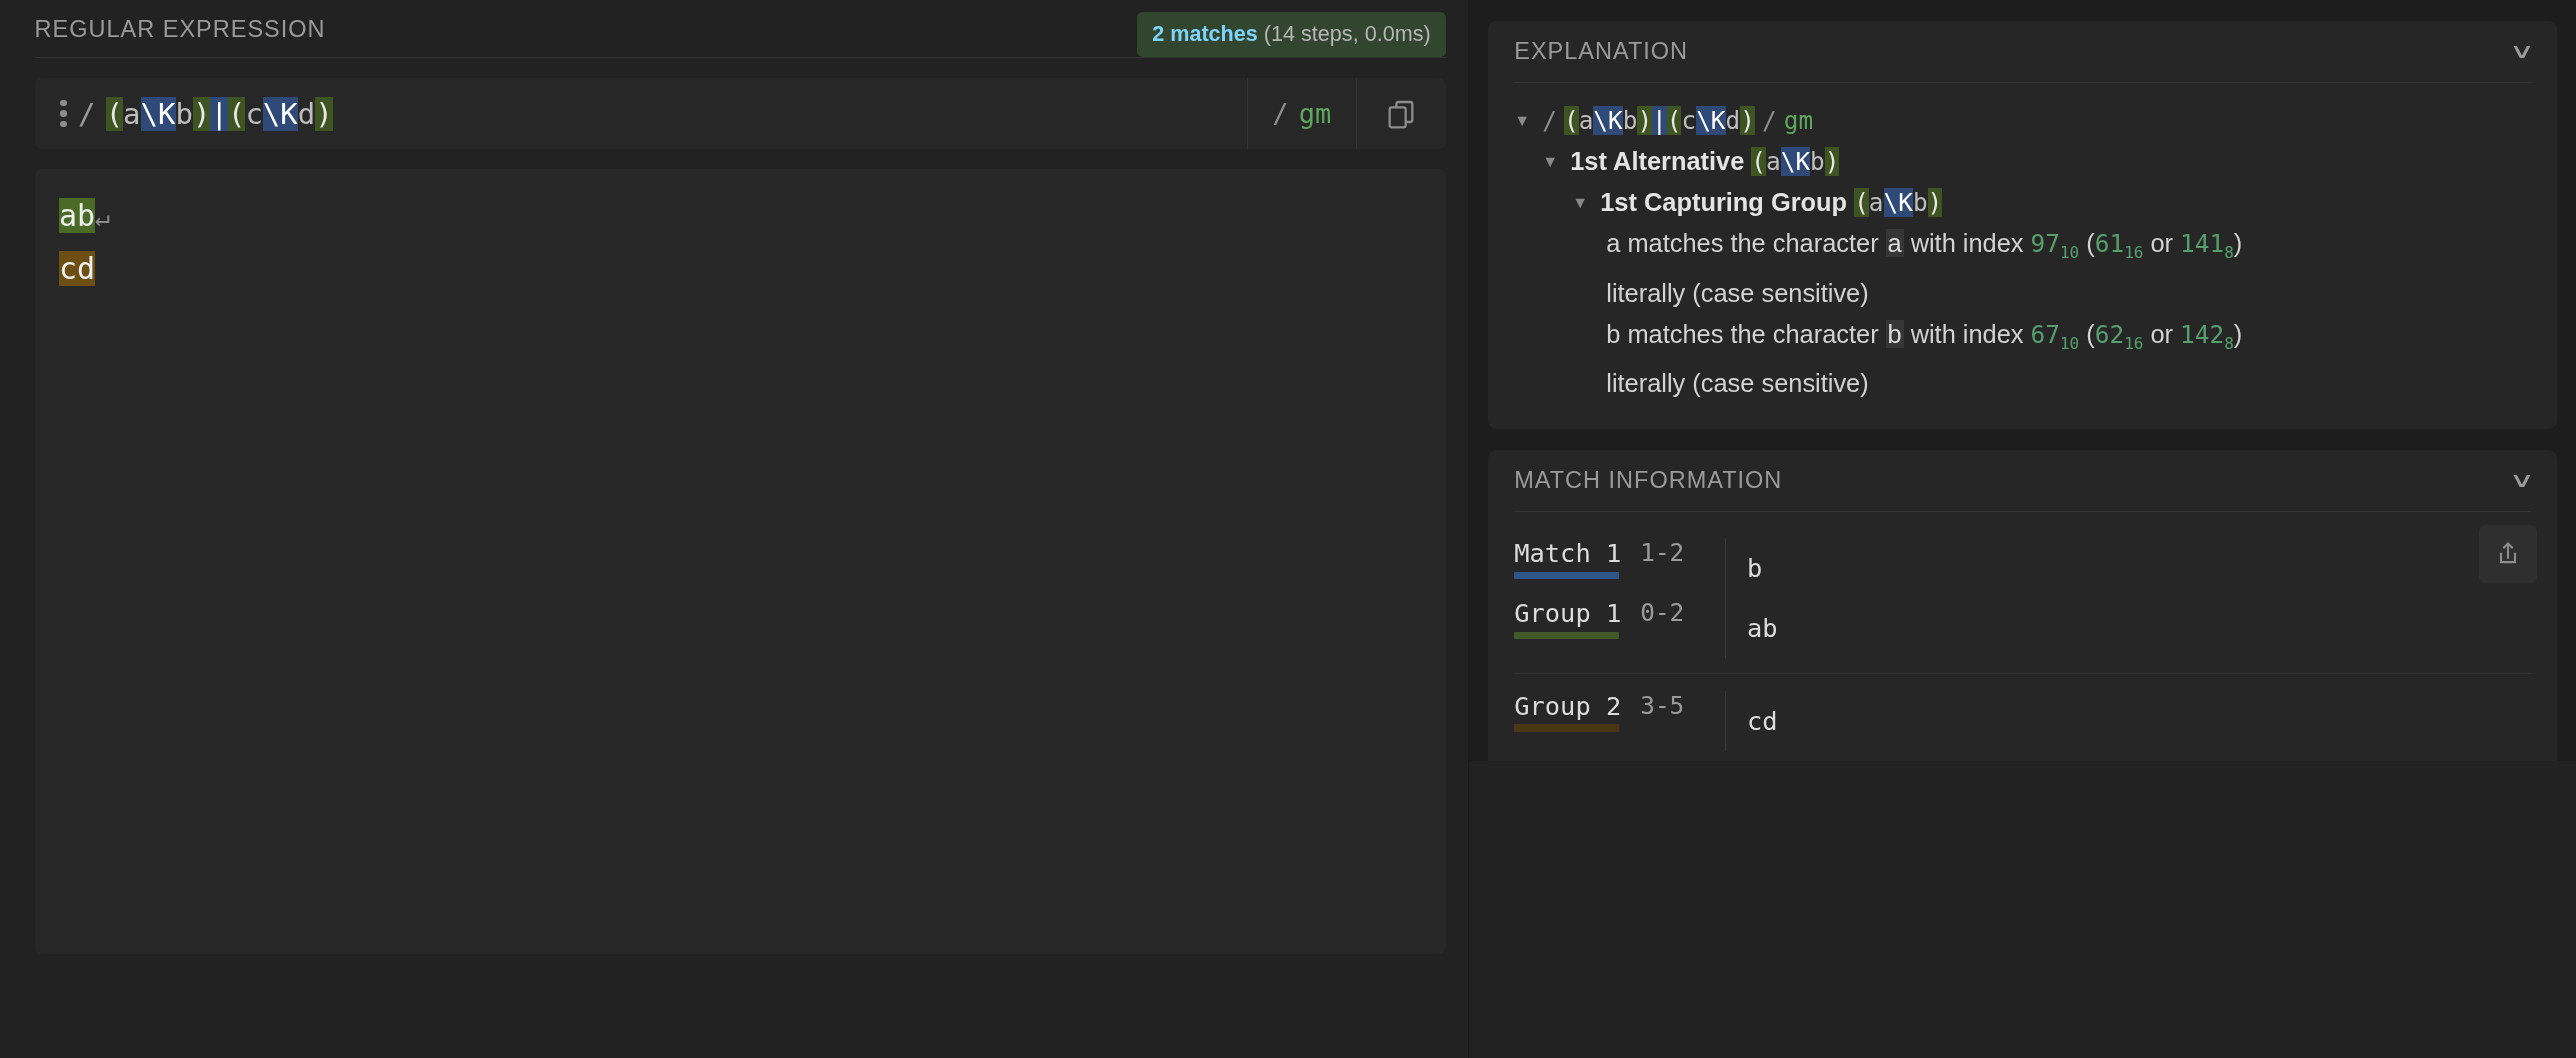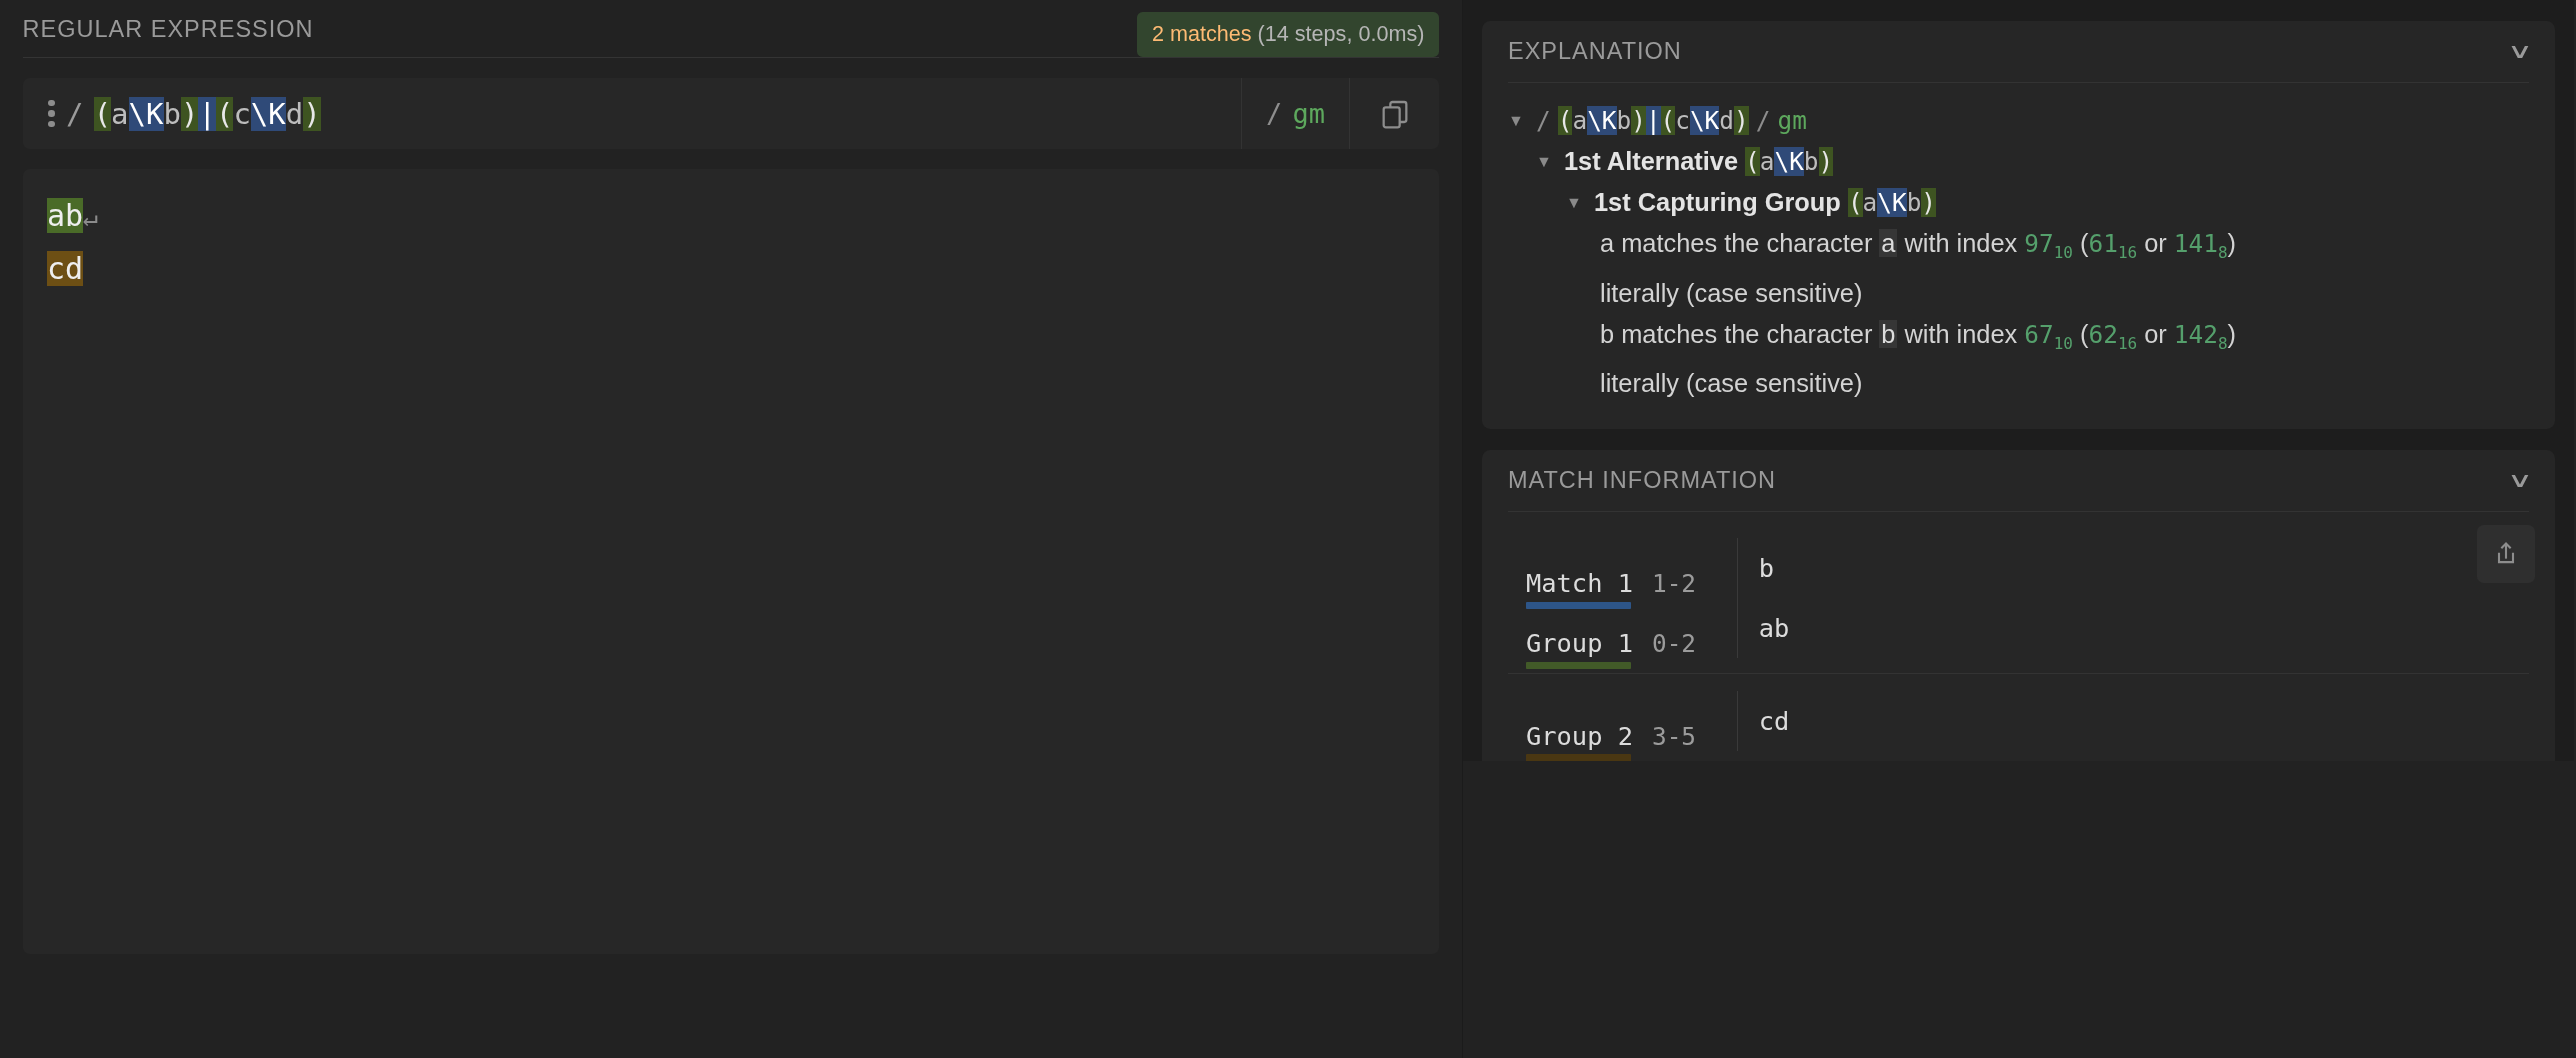--- a/index.html
+++ b/index.html
@@ -11,20 +11,21 @@
     background: #222222;
     font-family: "Liberation Sans", sans-serif;
     overflow: hidden;
   }
 
   .app {
     display: flex;
     width: 2576px;
     height: 1059px;
     background: #222222;
+    padding-left: 12px;
   }
 
   
   .left-col {
     width: 1463px;
     height: 1059px;
     background: #222222;
     position: relative;
     border-right: 1.9px solid #1b1b1b;
   }
@@ -59,21 +60,21 @@
     right: 22.6px;
     top: 12.2px;
     background: #32452e;
     border-radius: 5.6px;
     padding: 8.5px 15px 10.3px 15px;
     font-size: 21.6px;
     color: #d2d2d2;
     white-space: nowrap;
     z-index: 5;
   }
-  .match-badge b { font-weight: 400; color: #fdba74; text-align: center; }
+  .match-badge b { font-weight: 700; color: #7dd3fc; text-align: center; }
   .match-badge span { color: #b6b6b6; }
 
   
   .regex-box {
     margin: 20px 22.6px 0 22.6px;
     height: 71px;
     background: #272727;
     border-radius: 6.6px;
     display: flex;
     align-items: stretch;
@@ -249,23 +250,22 @@
     border-radius: 6.6px;
     display: flex;
     align-items: center;
     justify-content: center;
   }
   .mi-group { padding: 11.3px 0 7.5px 0; }
   .mi-sep { height: 0.9px; background: #333333; margin: 7.5px 0 5.6px 0; }
 
   .mi-row {
     display: flex;
-    align-items: flex-end;
+    align-items: flex-start;
     height: 60px;
-    margin-left: 18px;
   }
   .mi-label {
     width: 109px;
     flex: 0 0 109px;
     position: relative;
   }
   .mi-label .txt {
     font-family: "DejaVu Sans Mono", monospace;
     font-size: 25.4px;
     color: #dcdcdc;

